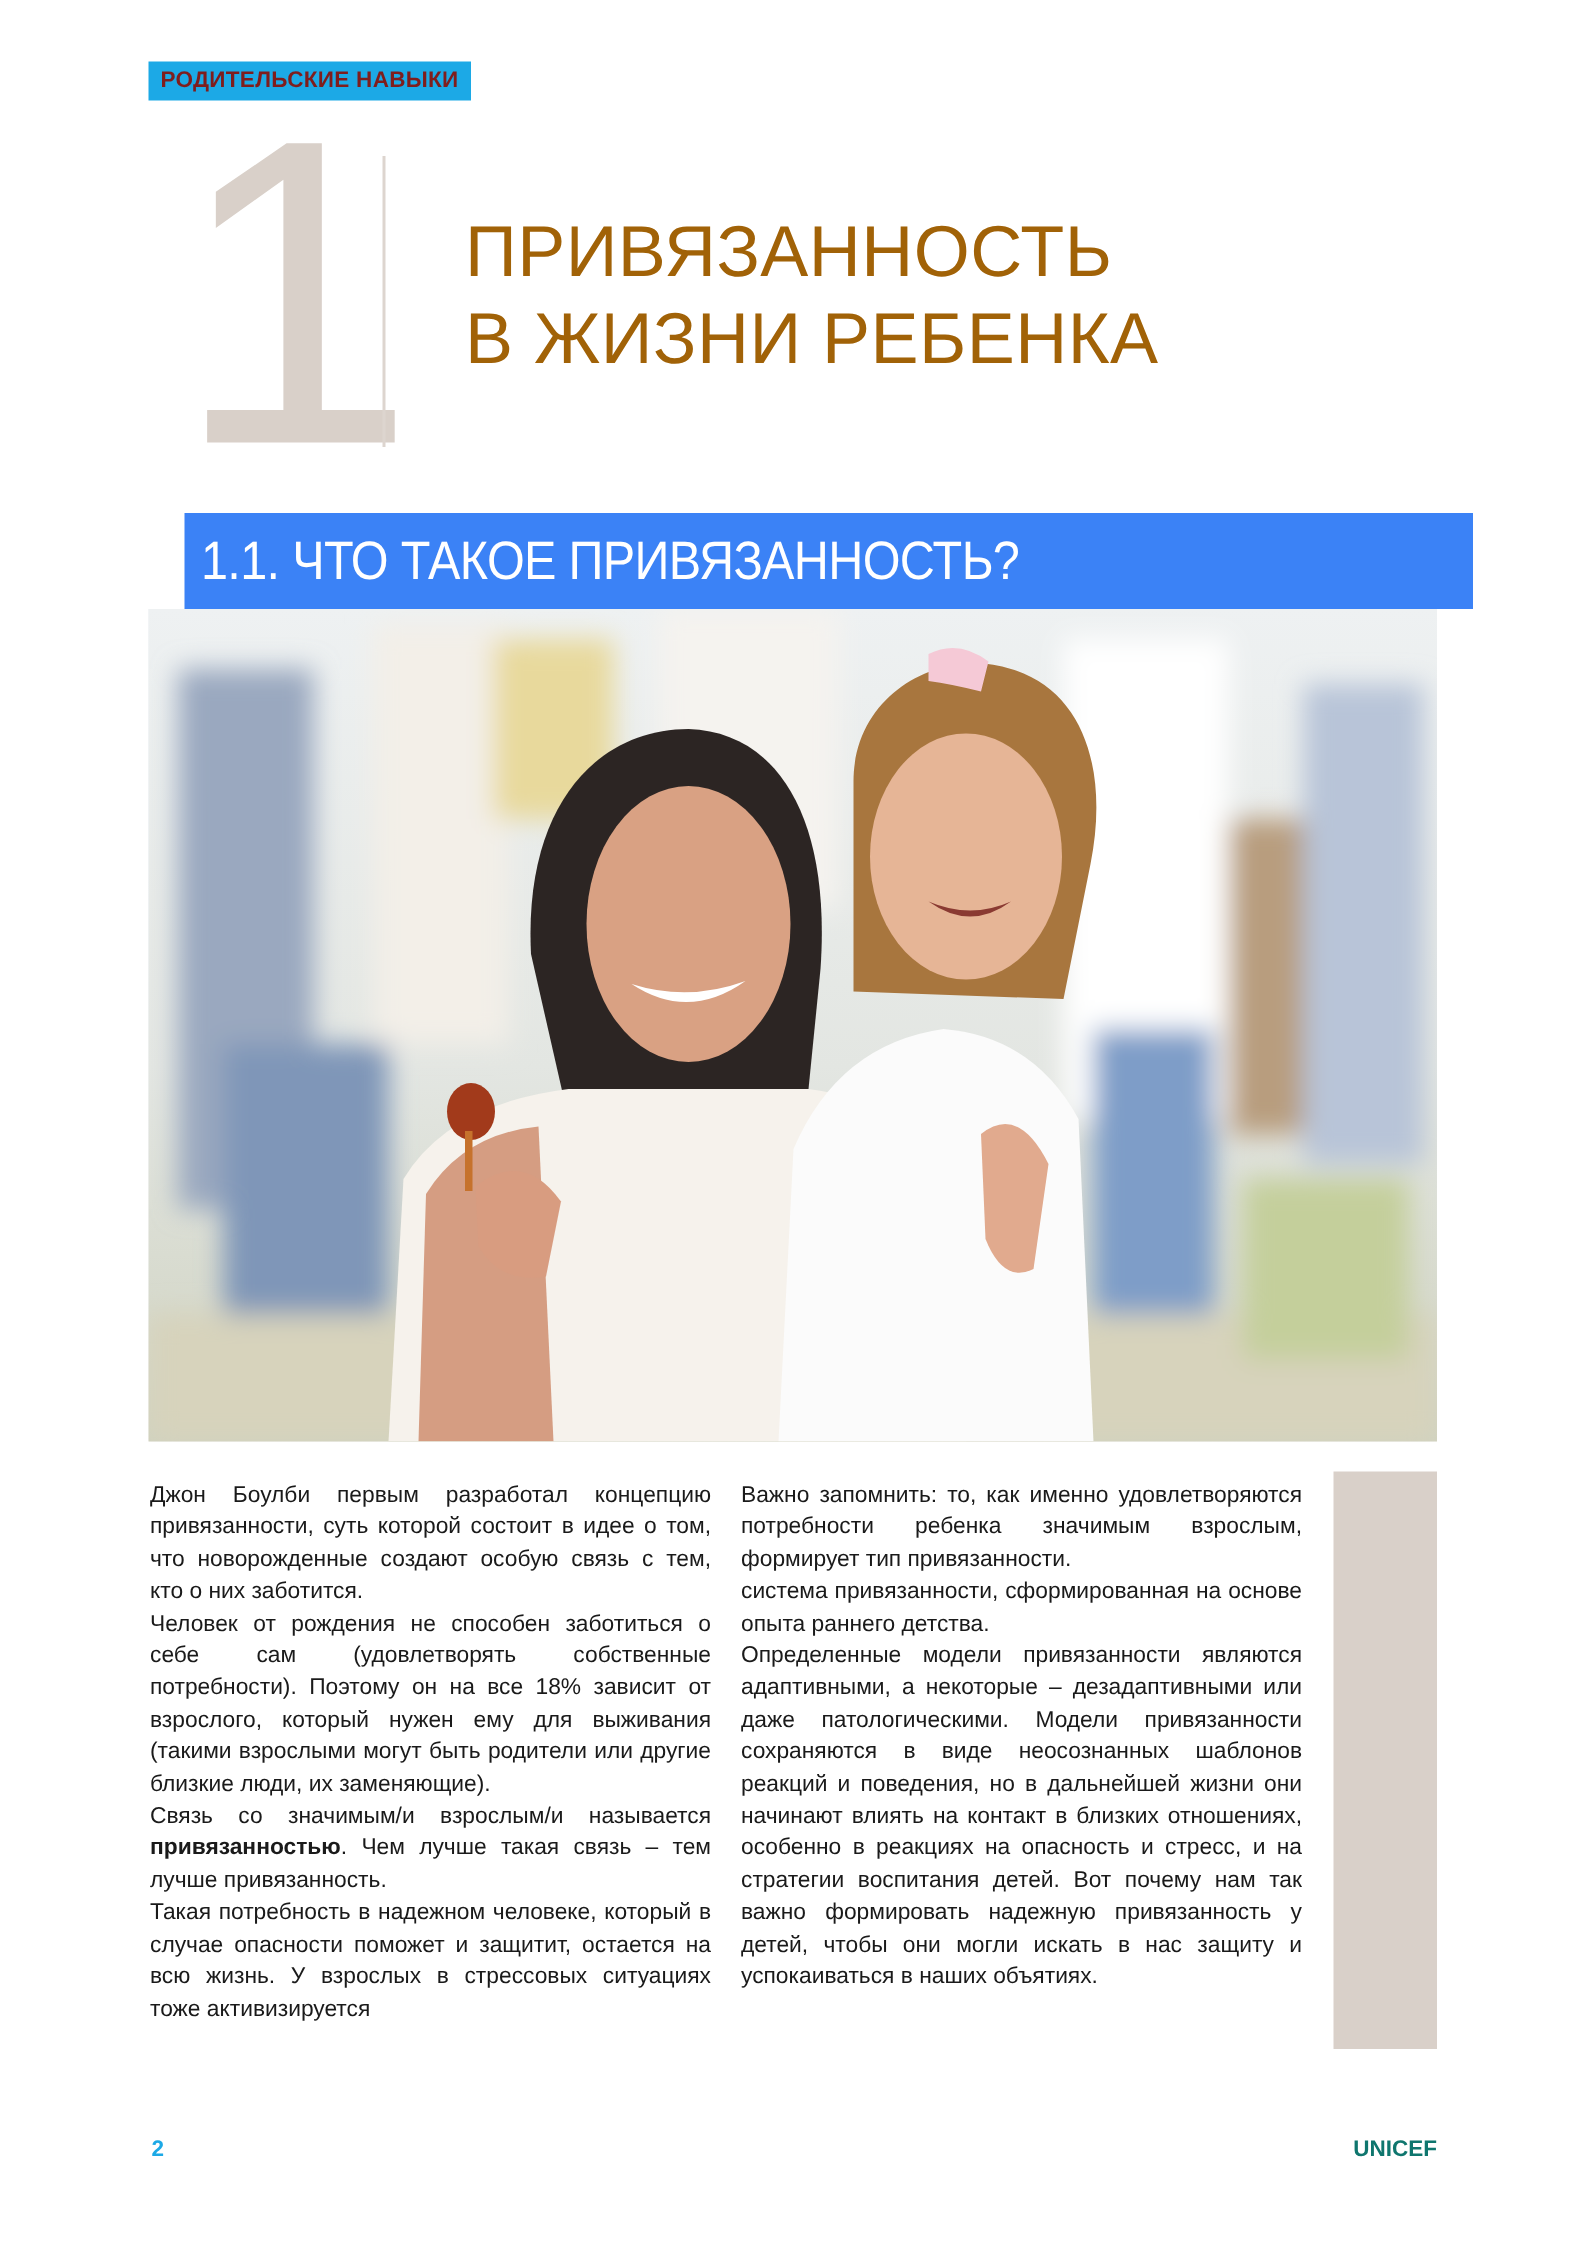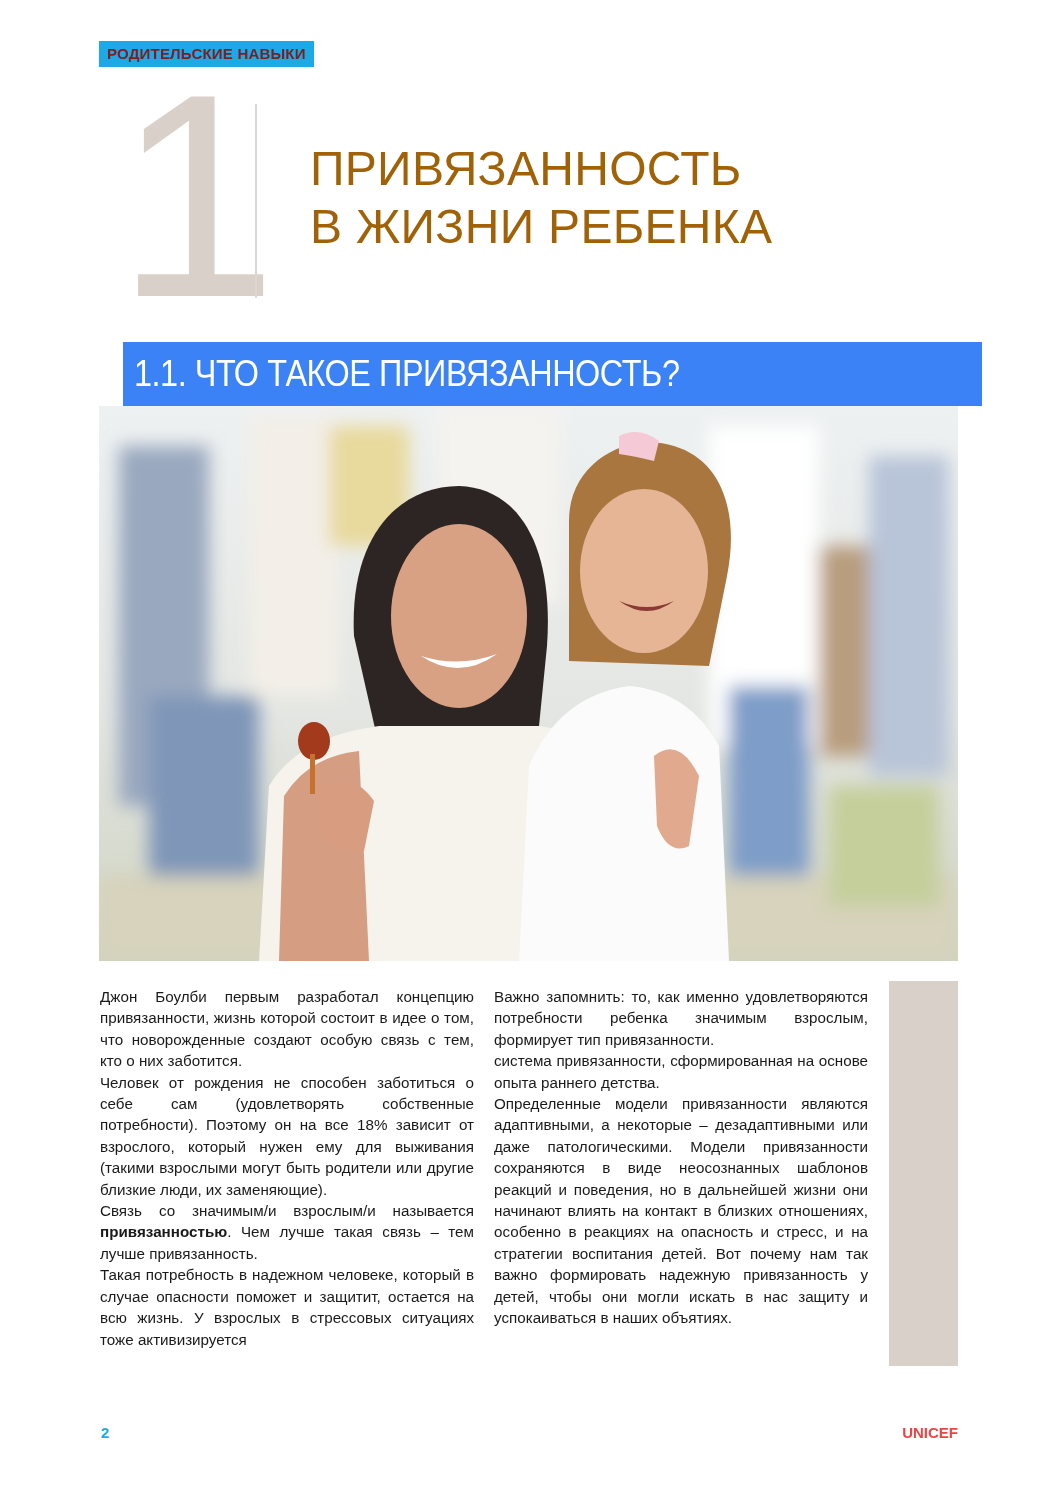--- a/index.html
+++ b/index.html
@@ -20,21 +20,21 @@
       line-height:46px; letter-spacing:-0.5px; transform:scaleX(0.9); transform-origin:left center; white-space:nowrap; }
     .photo { position:absolute; left:99px; top:406px; width:859px; height:555px; overflow:hidden;
       background:linear-gradient(180deg,#e7ecef 0%, #dfe5e8 40%, #d8d8c9 100%); }
     .body-col { position:absolute; top:986px; width:374px; font-size:15.2px; line-height:21.4px;
       text-align:justify; color:#1a1a1a; }
     .body-col p { margin:0; }
     .col-left { left:100px; }
     .col-right { left:494px; }
     .sidebar-block { position:absolute; left:889px; top:981px; width:69px; height:385px; background:#d9d0c9; }
     .page-num { position:absolute; left:101px; top:1424px; color:#1ca9e6; font-size:15px; font-weight:bold; }
-    .brand { position:absolute; right:100px; top:1424px; color:#ef4444; font-size:15px; font-weight:bold; }
+    .brand { position:absolute; right:100px; top:1424px; color:#0f766e; font-size:15px; font-weight:bold; }
   </style>
 </head>
 <body>
 
 <div class="section-tag">РОДИТЕЛЬСКИЕ НАВЫКИ</div>
 
 <div class="chapter-num">1</div>
 <div class="chapter-divider"></div>
 <div class="chapter-title">
   <div>ПРИВЯЗАННОСТЬ</div>
@@ -82,21 +82,21 @@
     <path d="M470,115 C470,55 530,25 575,40 C625,55 640,110 628,170 L610,260 L470,255 Z" fill="#a8763e"></path>
     <ellipse cx="545" cy="165" rx="64" ry="82" fill="#e6b596"></ellipse>
     <path d="M520,195 Q548,215 575,195 Q548,207 520,195 Z" fill="#8a3a32"></path>
     <path d="M520,30 Q540,20 560,35 L555,55 Q535,50 520,48 Z" fill="#f5c9d6"></path>
     <path d="M420,555 L430,360 Q460,290 530,280 Q590,285 620,340 L630,555 Z" fill="#fbfbfb"></path>
     <path d="M555,350 Q580,330 600,370 L590,440 Q570,450 558,420 Z" fill="#e1aa8e"></path>
   </svg>
 </div>
 
 <div class="body-col col-left">
-  <p>Джон Боулби первым разработал концепцию привязанности, жизнь которой состоит в идее о том, что новорожденные создают особую связь с тем, кто о них заботится.</p>
+  <p>Джон Боулби первым разработал концепцию привязанности, суть которой состоит в идее о том, что новорожденные создают особую связь с тем, кто о них заботится.</p>
   <p>Человек от рождения не способен заботиться о себе сам (удовлетворять собственные потребности). Поэтому он на все 18% зависит от взрослого, который нужен ему для выживания (такими взрослыми могут быть родители или другие близкие люди, их заменяющие).</p>
   <p><span>Связь со значимым/и взрослым/и называется </span><b>привязанностью</b><span>. Чем лучше такая связь – тем лучше привязанность.</span></p>
   <p>Такая потребность в надежном человеке, который в случае опасности поможет и защитит, остается на всю жизнь. У взрослых в стрессовых ситуациях тоже активизируется</p>
 </div>
 
 <div class="body-col col-right">
   <p>Важно запомнить: то, как именно удовлетворяются потребности ребенка значимым взрослым, формирует тип привязанности.</p>
   <p>система привязанности, сформированная на основе опыта раннего детства.</p>
   <p>Определенные модели привязанности являются адаптивными, а некоторые – дезадаптивными или даже патологическими. Модели привязанности сохраняются в виде неосознанных шаблонов реакций и поведения, но в дальнейшей жизни они начинают влиять на контакт в близких отношениях, особенно в реакциях на опасность и стресс, и на стратегии воспитания детей. Вот почему нам так важно формировать надежную привязанность у детей, чтобы они могли искать в нас защиту и успокаиваться в наших объятиях.</p>
 </div>

